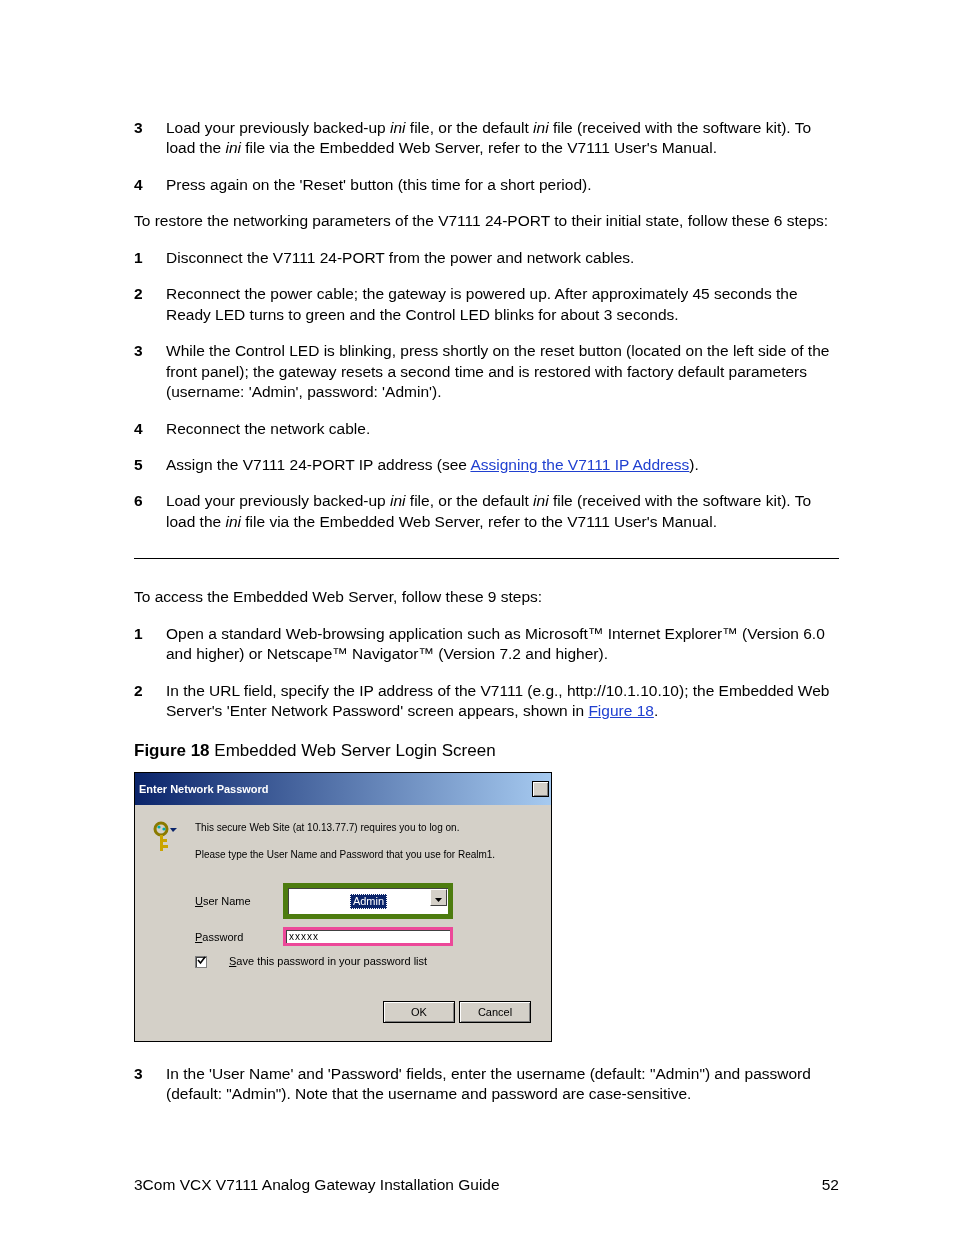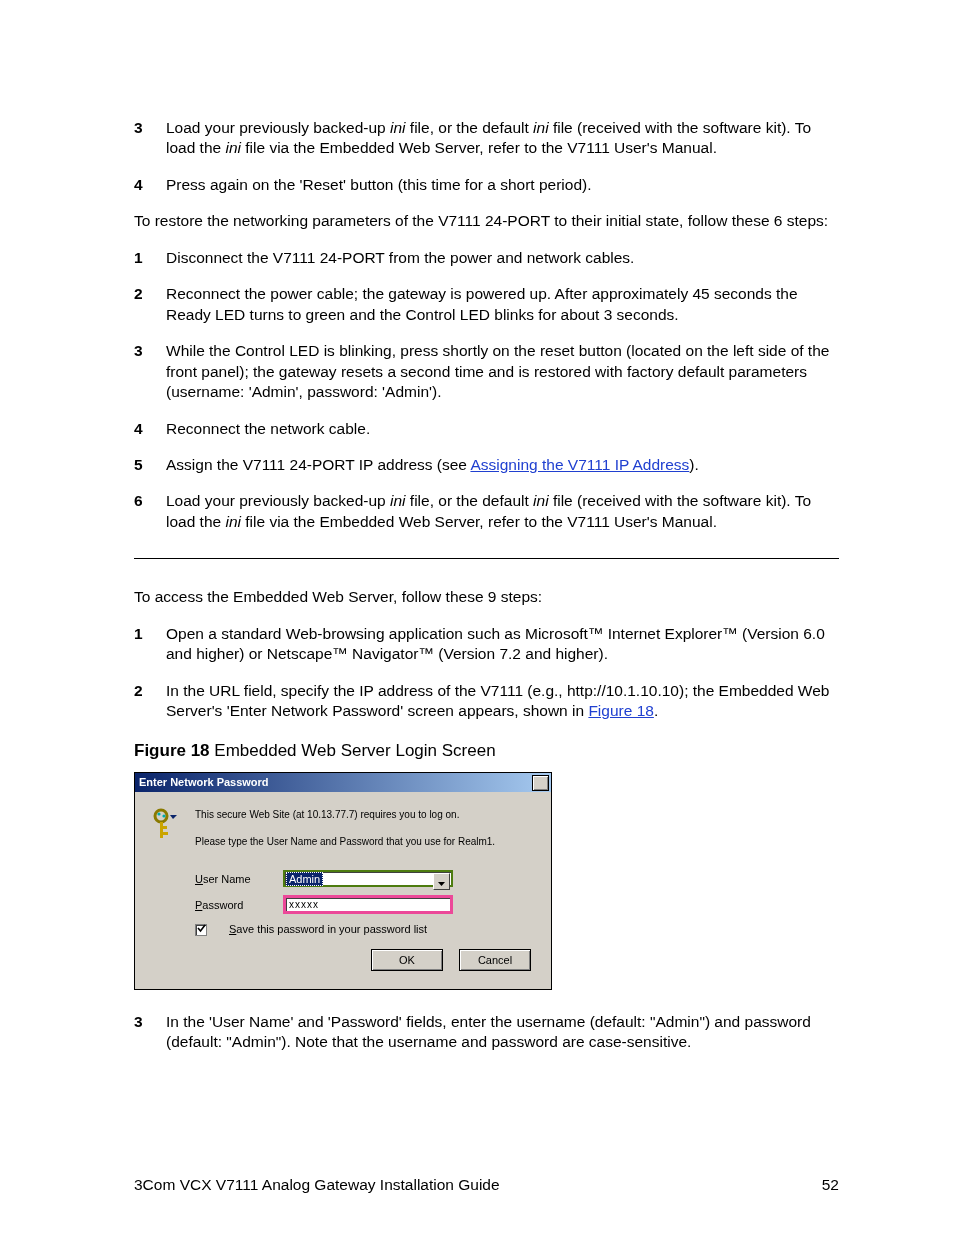--- a/index.html
+++ b/index.html
@@ -57,21 +57,21 @@
     width:418px;
     background:var(--dialog-bg);
     border:1px solid #000;
     box-sizing:border-box;
     font-family:"Tahoma",Arial,sans-serif;
     font-size:11px;
     margin-bottom:22px;
     position:relative;
   }
   .dlg-titlebar{
-    height:19px;
+    height:32px;
     background:linear-gradient(to right,var(--titlebar-a),var(--titlebar-b));
     color:#fff;
     font-weight:700;
     font-size:11px;
     display:flex;
     align-items:center;
     justify-content:space-between;
     padding:0 2px 0 4px;
     box-sizing:border-box;
   }
@@ -99,25 +99,25 @@
     margin-top:8px;
   }
   .form-line{
     display:flex;align-items:center;gap:24px;margin-bottom:8px;
   }
   .form-line label{
     width:64px;font-size:11px;
   }
   .u{text-decoration:underline;}
   .combo{
-    position:relative;width:170px;height:17px;
-    background:#fff;border:2px solid #4d7c0f;
+    position:relative;width:170px;height:36px;
+    background:#fff;border:5px solid #4d7c0f;
     box-shadow:inset 1px 1px 0 #404040;
     box-sizing:border-box;
-    display:flex;align-items:center;
+    display:flex;align-items:center;justify-content:center;
   }
   .combo .sel{
     background:#0a246a;color:#fff;font-size:11px;
     padding:0 3px;margin-left:1px;
     outline:1px dotted #fff;outline-offset:-1px;
   }
   .combo .dd{
     position:absolute;right:1px;top:1px;width:15px;height:15px;
     background:var(--dialog-bg);
     border-top:1px solid #fff;border-left:1px solid #fff;
@@ -138,22 +138,22 @@
     margin-top:4px;
   }
   .chk{
     width:12px;height:12px;background:#fff;
     border:1px solid #808080;box-shadow:inset 1px 1px 0 #404040;
     display:flex;align-items:center;justify-content:center;
     box-sizing:border-box;
   }
   .chk svg{width:9px;height:9px;}
   .btn-row{
-    display:flex;justify-content:flex-end;gap:16px;
-    margin-top:12px;padding-right:6px;
+    display:flex;justify-content:flex-end;gap:4px;
+    margin-top:32px;padding-right:6px;
   }
   .winbtn{
     min-width:72px;height:22px;
     background:var(--dialog-bg);
     border:1px solid #000;
     box-shadow:inset 1px 1px 0 #fff, inset -1px -1px 0 #808080;
     font-size:11px;text-align:center;
     display:flex;align-items:center;justify-content:center;
     box-sizing:border-box;
   }

